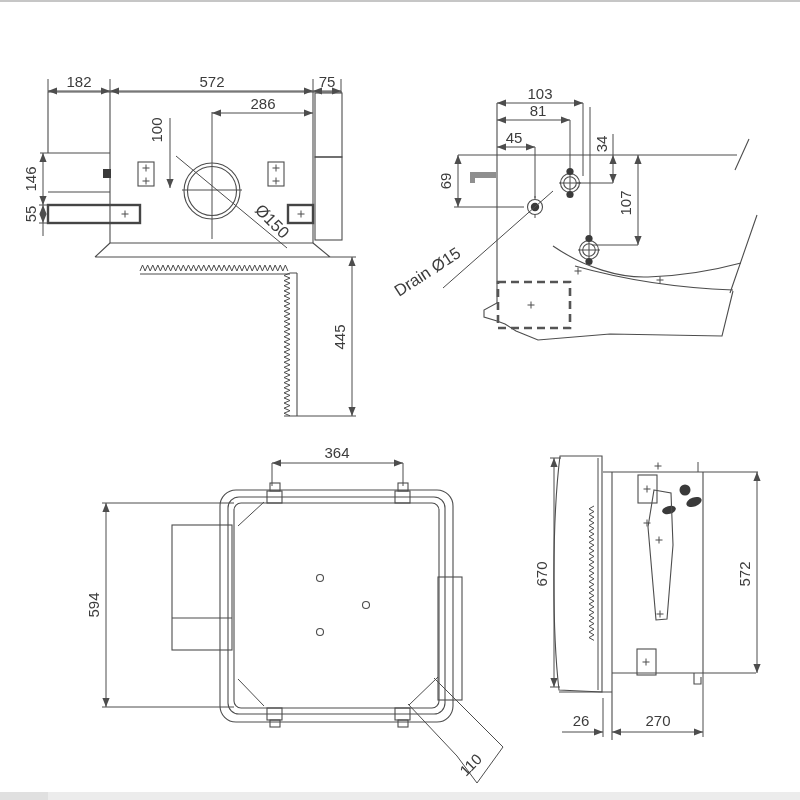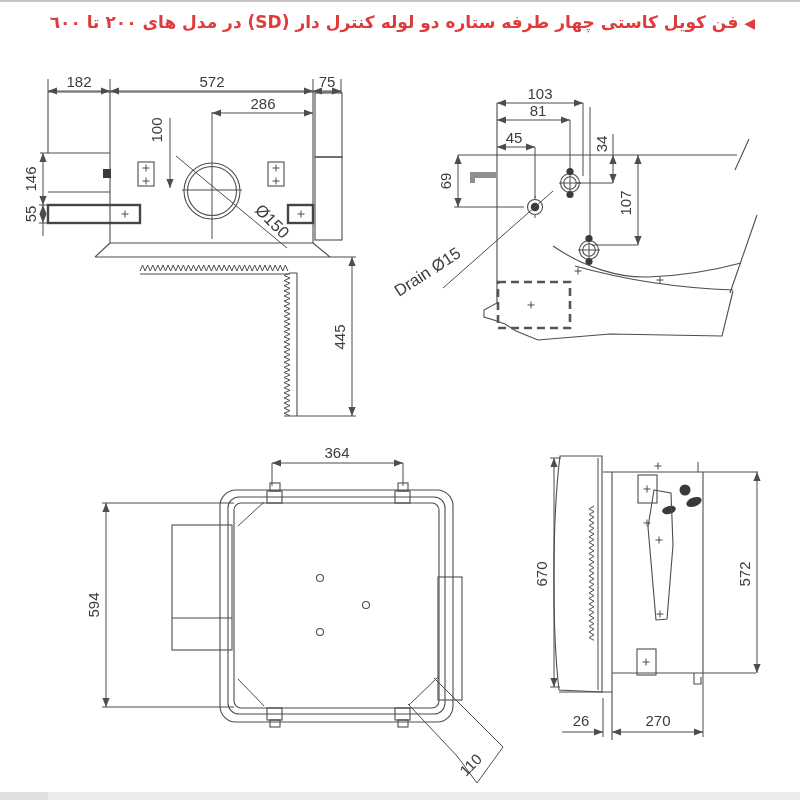--- a/index.html
+++ b/index.html
@@ -20,24 +20,20 @@
   .gray{fill:#8f8f8f;stroke:none;}
   text{font-family:"Liberation Sans",sans-serif;font-size:15px;fill:#3c3c3c;}
   .t16{font-size:16.5px;}
 </style>
 </head>
 <body>
 
 <div id="page">
   <div id="top-strip"></div>
 
-  <div id="title" style="color:#e03a3a;">
-    <span class="marker">◀</span>
-    <span>فن کویل کاستی چهار طرفه ستاره دو لوله کنترل دار (SD) در مدل های ۲۰۰ تا ٦٠٠</span>
-  </div>
 
   <svg width="800" height="800" viewBox="0 0 800 800">
     <defs>
       <marker id="ar" viewBox="0 0 10 10" refX="10" refY="5" markerWidth="9" markerHeight="9" orient="auto-start-reverse">
         <path d="M0,1 L10,5 L0,9 z" fill="#4d4d4d"></path>
       </marker>
       <g id="plus">
           <path d="M-3.5,0H3.5M0,-3.5V3.5" stroke="#4d4d4d" stroke-width="1" fill="none"></path>
         </g>
     </defs>

